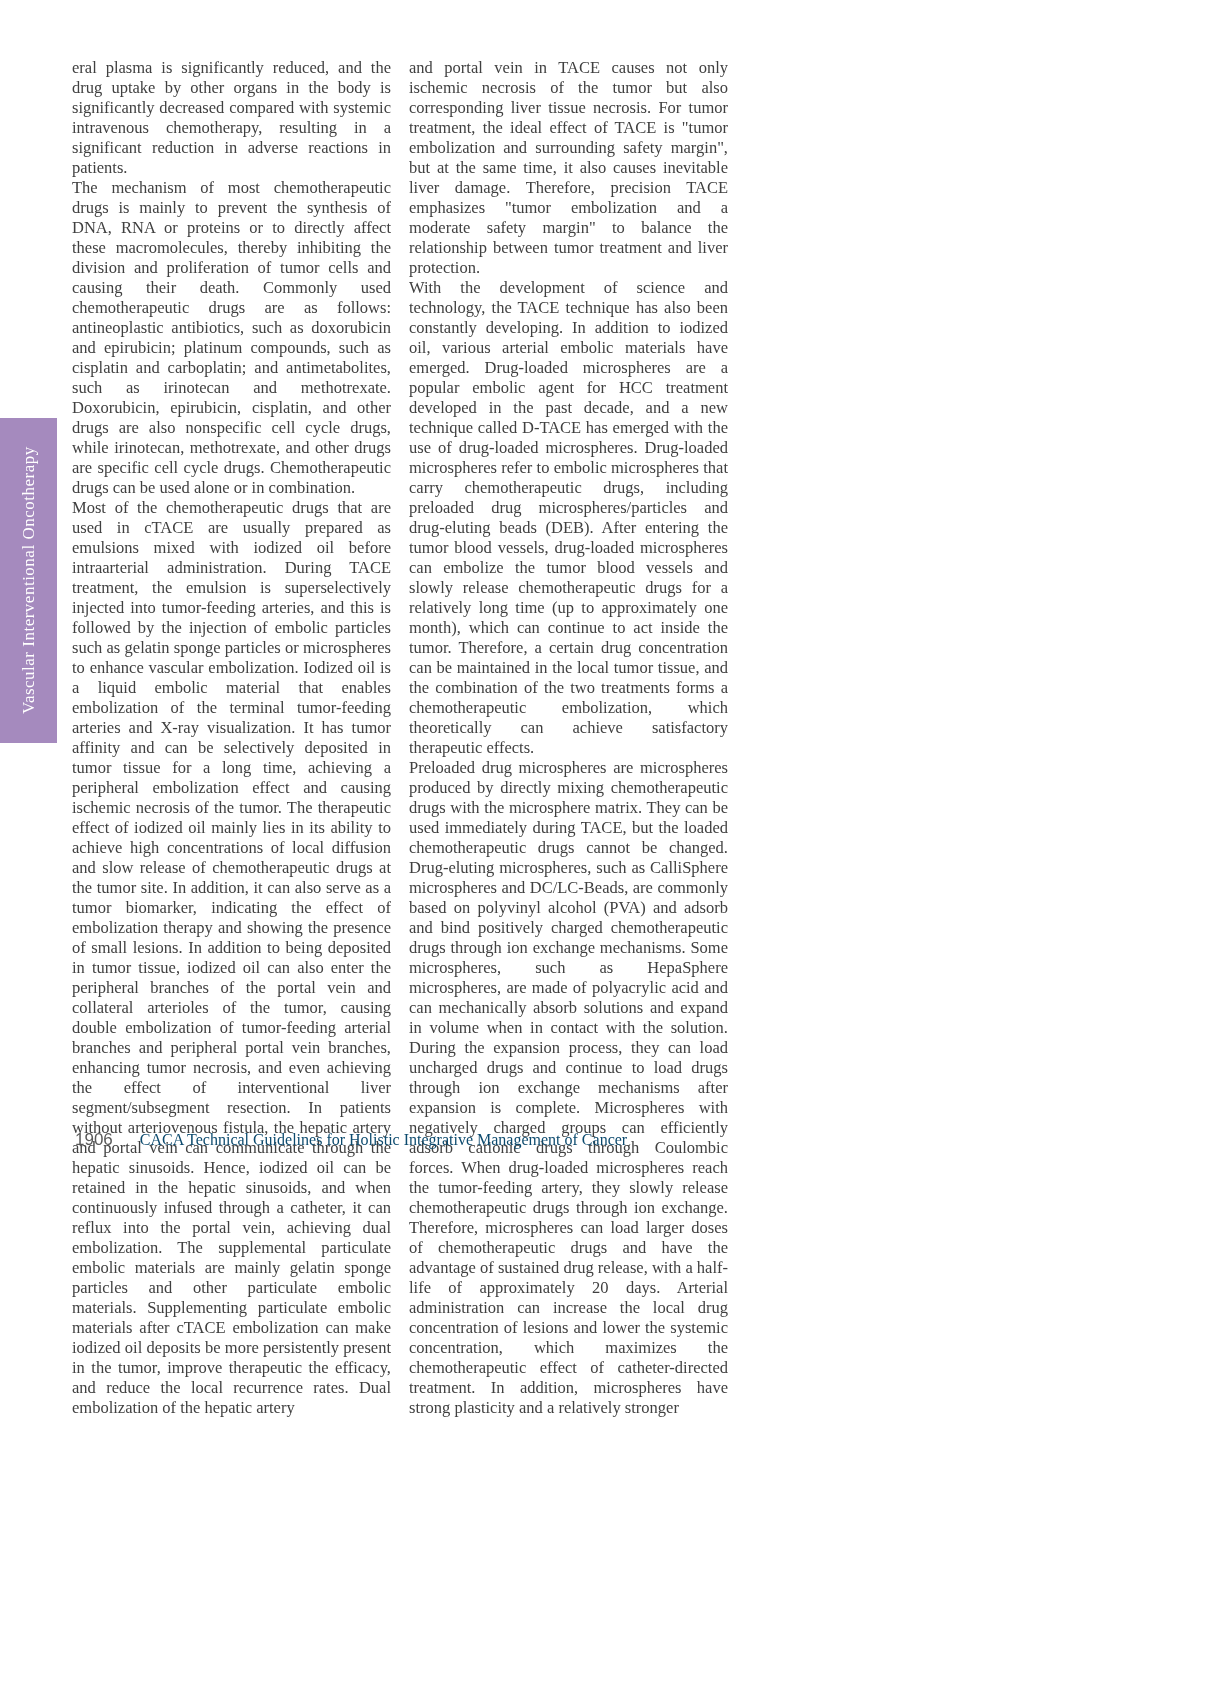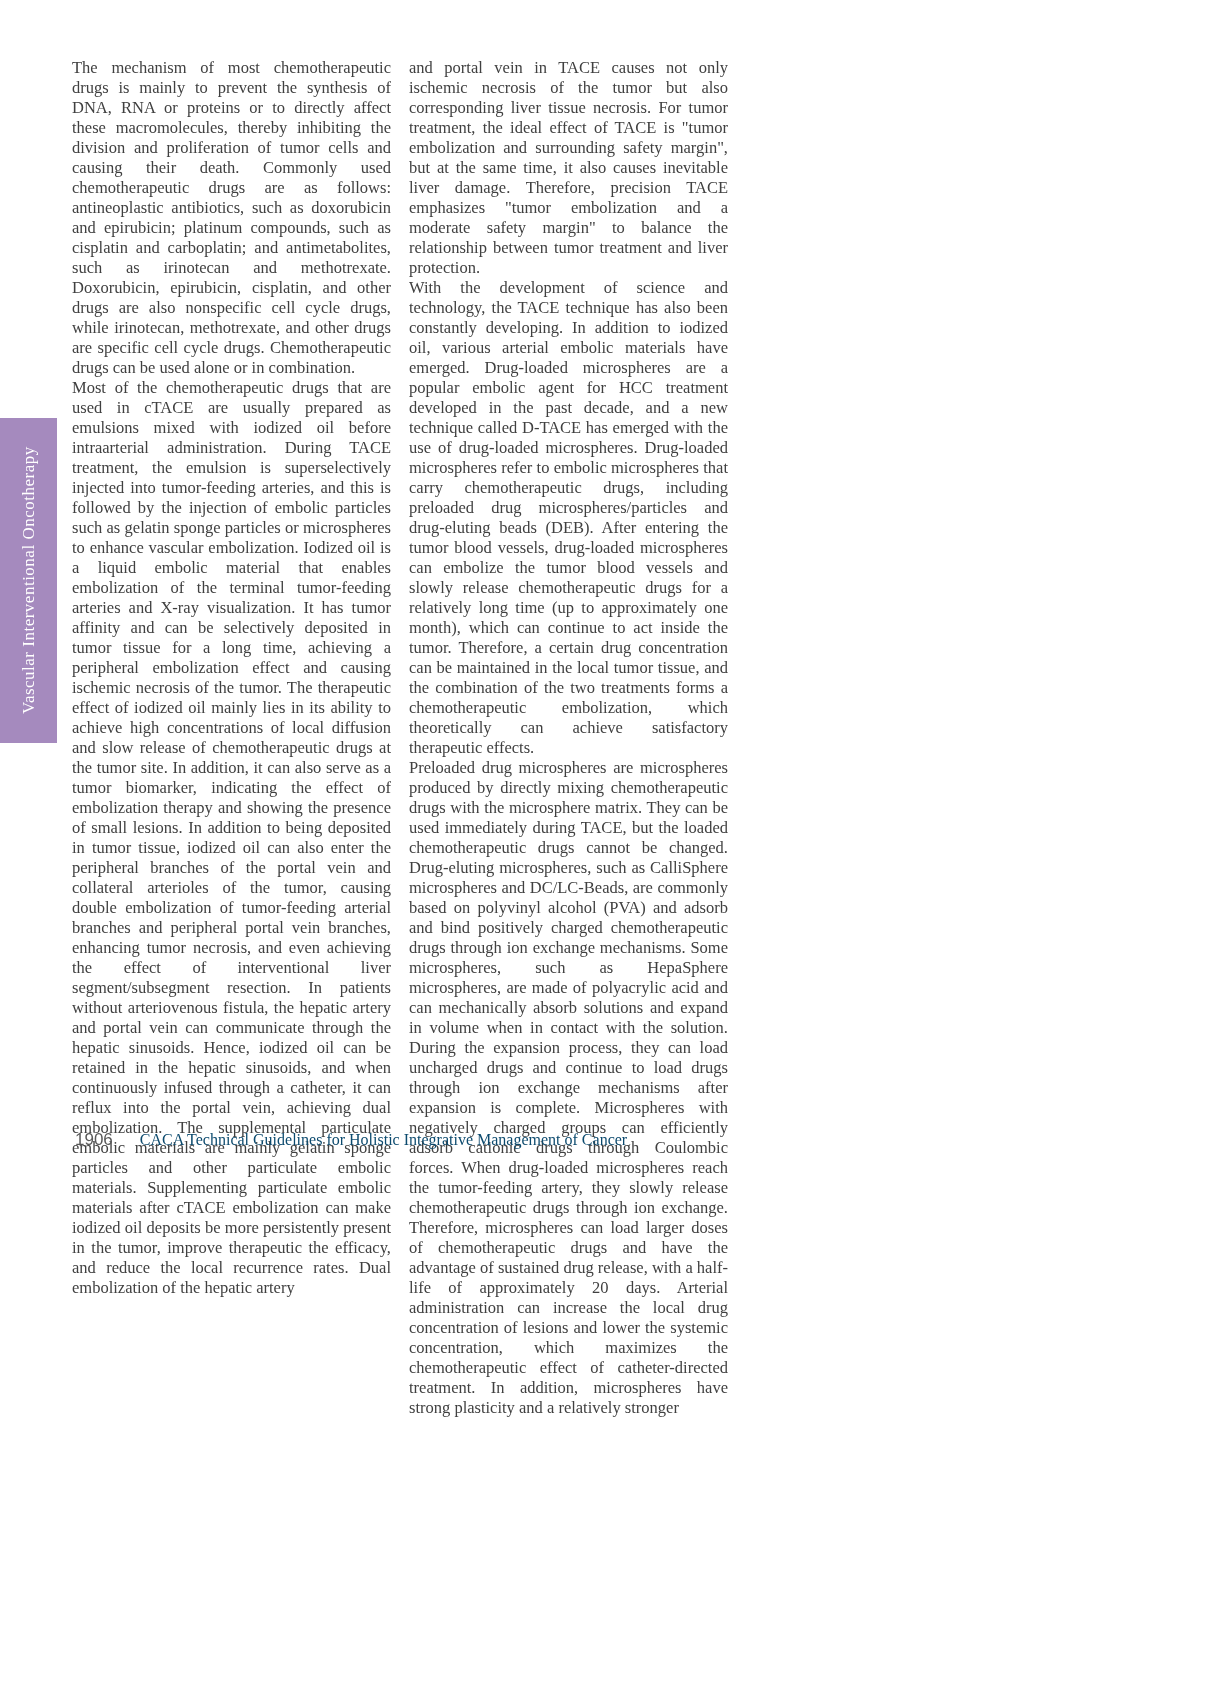--- a/index.html
+++ b/index.html
@@ -83,20 +83,21 @@
 <body>
 
 <div class="page">
 
   <div class="side-tab">
     <span class="side-tab-label">Vascular Interventional Oncotherapy</span>
   </div>
 
   <div class="columns">
     <div class="col">
+      <p>eral plasma is significantly reduced, and the drug uptake by other organs in the body is significantly decreased compared with systemic intravenous chemotherapy, resulting in a significant reduction in adverse reactions in patients.</p>
       <p>The mechanism of most chemotherapeutic drugs is mainly to prevent the synthesis of DNA, RNA or proteins or to directly affect these macromolecules, thereby inhibiting the division and proliferation of tumor cells and causing their death. Commonly used chemotherapeutic drugs are as follows: antineoplastic antibiotics, such as doxorubicin and epirubicin; platinum compounds, such as cisplatin and carboplatin; and antimetabolites, such as irinotecan and methotrexate. Doxorubicin, epirubicin, cisplatin, and other drugs are also nonspecific cell cycle drugs, while irinotecan, methotrexate, and other drugs are specific cell cycle drugs. Chemotherapeutic drugs can be used alone or in combination.</p>
       <p>Most of the chemotherapeutic drugs that are used in cTACE are usually prepared as emulsions mixed with iodized oil before intraarterial administration. During TACE treatment, the emulsion is superselectively injected into tumor-feeding arteries, and this is followed by the injection of embolic particles such as gelatin sponge particles or microspheres to enhance vascular embolization. Iodized oil is a liquid embolic material that enables embolization of the terminal tumor-feeding arteries and X-ray visualization. It has tumor affinity and can be selectively deposited in tumor tissue for a long time, achieving a peripheral embolization effect and causing ischemic necrosis of the tumor. The therapeutic effect of iodized oil mainly lies in its ability to achieve high concentrations of local diffusion and slow release of chemotherapeutic drugs at the tumor site. In addition, it can also serve as a tumor biomarker, indicating the effect of embolization therapy and showing the presence of small lesions. In addition to being deposited in tumor tissue, iodized oil can also enter the peripheral branches of the portal vein and collateral arterioles of the tumor, causing double embolization of tumor-feeding arterial branches and peripheral portal vein branches, enhancing tumor necrosis, and even achieving the effect of interventional liver segment/subsegment resection. In patients without arteriovenous fistula, the hepatic artery and portal vein can communicate through the hepatic sinusoids. Hence, iodized oil can be retained in the hepatic sinusoids, and when continuously infused through a catheter, it can reflux into the portal vein, achieving dual embolization. The supplemental particulate embolic materials are mainly gelatin sponge particles and other particulate embolic materials. Supplementing particulate embolic materials after cTACE embolization can make iodized oil deposits be more persistently present in the tumor, improve therapeutic the efficacy, and reduce the local recurrence rates. Dual embolization of the hepatic artery</p>
     </div>
     <div class="col">
       <p>and portal vein in TACE causes not only ischemic necrosis of the tumor but also corresponding liver tissue necrosis. For tumor treatment, the ideal effect of TACE is "tumor embolization and surrounding safety margin", but at the same time, it also causes inevitable liver damage. Therefore, precision TACE emphasizes "tumor embolization and a moderate safety margin" to balance the relationship between tumor treatment and liver protection.</p>
       <p>With the development of science and technology, the TACE technique has also been constantly developing. In addition to iodized oil, various arterial embolic materials have emerged. Drug-loaded microspheres are a popular embolic agent for HCC treatment developed in the past decade, and a new technique called D-TACE has emerged with the use of drug-loaded microspheres. Drug-loaded microspheres refer to embolic microspheres that carry chemotherapeutic drugs, including preloaded drug microspheres/particles and drug-eluting beads (DEB). After entering the tumor blood vessels, drug-loaded microspheres can embolize the tumor blood vessels and slowly release chemotherapeutic drugs for a relatively long time (up to approximately one month), which can continue to act inside the tumor. Therefore, a certain drug concentration can be maintained in the local tumor tissue, and the combination of the two treatments forms a chemotherapeutic embolization, which theoretically can achieve satisfactory therapeutic effects.</p>
       <p>Preloaded drug microspheres are microspheres produced by directly mixing chemotherapeutic drugs with the microsphere matrix. They can be used immediately during TACE, but the loaded chemotherapeutic drugs cannot be changed. Drug-eluting microspheres, such as CalliSphere microspheres and DC/LC-Beads, are commonly based on polyvinyl alcohol (PVA) and adsorb and bind positively charged chemotherapeutic drugs through ion exchange mechanisms. Some microspheres, such as HepaSphere microspheres, are made of polyacrylic acid and can mechanically absorb solutions and expand in volume when in contact with the solution. During the expansion process, they can load uncharged drugs and continue to load drugs through ion exchange mechanisms after expansion is complete. Microspheres with negatively charged groups can efficiently adsorb cationic drugs through Coulombic forces. When drug-loaded microspheres reach the tumor-feeding artery, they slowly release chemotherapeutic drugs through ion exchange. Therefore, microspheres can load larger doses of chemotherapeutic drugs and have the advantage of sustained drug release, with a half-life of approximately 20 days. Arterial administration can increase the local drug concentration of lesions and lower the systemic concentration, which maximizes the chemotherapeutic effect of catheter-directed treatment. In addition, microspheres have strong plasticity and a relatively stronger</p>
     </div>
   </div>
 

